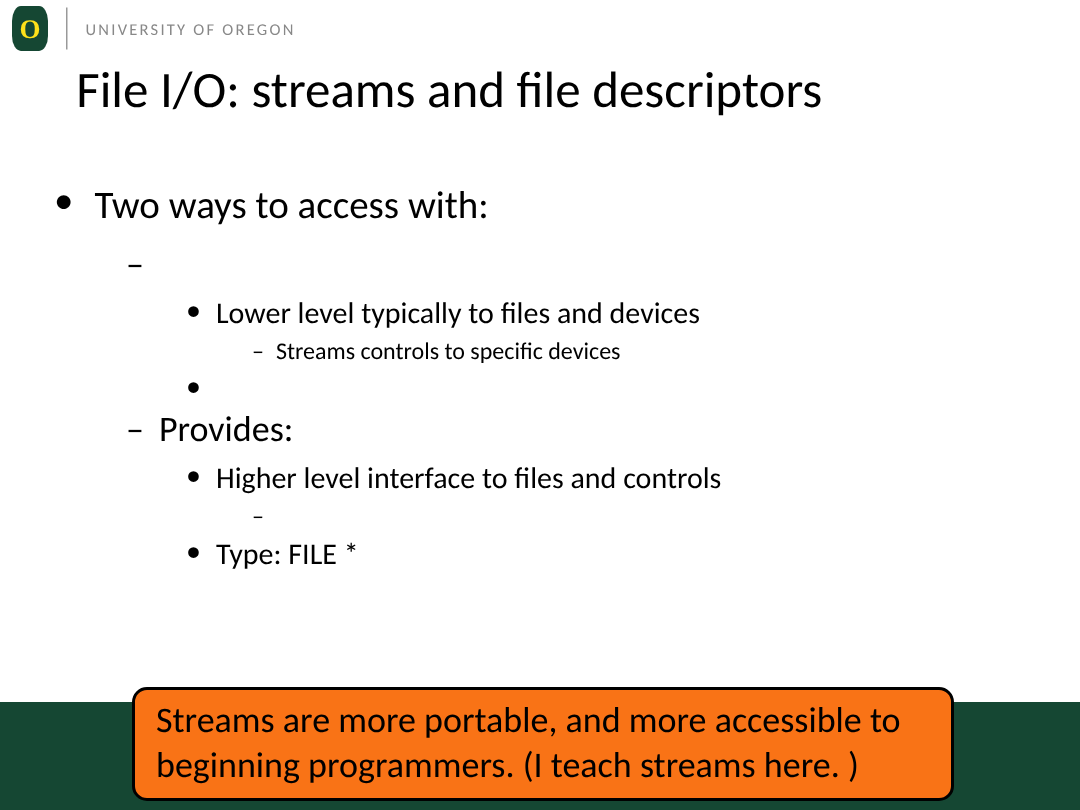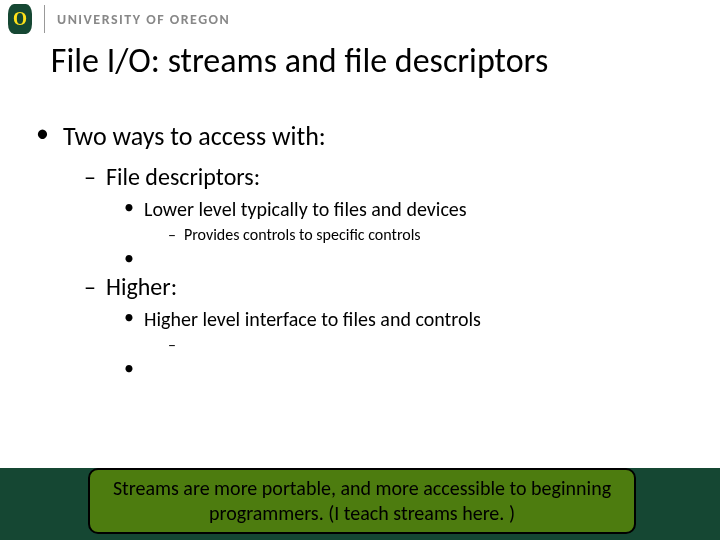--- a/index.html
+++ b/index.html
@@ -5,36 +5,36 @@
   * { box-sizing: border-box; margin: 0; padding: 0; }
   html, body { width: 720px; height: 540px; font-family: Calibri, Arial, sans-serif; background: #fff; overflow: hidden; }
   .slide { position: relative; width: 720px; height: 540px; color: #000; }
   .header-logo { position: absolute; top: 4px; left: 8px; display: flex; align-items: center; gap: 8px; }
   .header-logo .divider { width: 1px; height: 28px; background: #999; margin: 0 4px; }
   .logo-o {
     width: 24px; height: 30px; background: #154733; border-radius: 6px / 10px;
     display: flex; align-items: center; justify-content: center; color: #FEE11A;
     font-weight: 900; font-size: 18px; font-family: Georgia, serif;
   }
-  .uni-text { font-size: 14px; letter-spacing: 1.5px; color: #888; font-weight: 700; }
+  .uni-text { font-size: 11px; letter-spacing: 1.5px; color: #888; font-weight: 400; }
   .title { position: absolute; top: 40px; left: 0; width: 599px; text-align: center; font-size: 34px; font-weight: 400; }
   .body { position: absolute; top: 120px; left: 36px; right: 28px; }
   .lvl1 { font-size: 26px; margin-bottom: 10px; display: flex; }
   .lvl1 .b { margin-right: 14px; line-height: 1; }
   .lvl2 { font-size: 24px; margin-left: 48px; margin-bottom: 6px; display: flex; }
   .lvl2 .b { margin-right: 10px; }
   .lvl3 { font-size: 20px; margin-left: 88px; margin-bottom: 4px; display: flex; }
   .lvl3 .b { margin-right: 10px; line-height: 1; }
   .lvl4 { font-size: 16px; margin-left: 132px; margin-bottom: 4px; padding-right: 30px; display: flex; }
   .lvl4 .b { margin-right: 8px; }
   .footer-band { position: absolute; bottom: 0; left: 0; width: 720px; height: 72px; background: #154733; }
   .callout {
     position: absolute; bottom: 6px; left: 88px; width: 548px;
-    background: #4d7c0f; border: 2px solid #000; border-radius: 10px;
-    padding: 6px 14px; font-size: 20px; text-align: center; line-height: 1.25;
+    background: #f97316; border: 2px solid #000; border-radius: 10px;
+    padding: 6px 14px; font-size: 24px; text-align: left; line-height: 1.25;
   }
 </style>
 </head>
 <body>
 
 <div class="slide">
 
   <div class="header-logo">
     <div class="logo-o">
       <span>O</span>
@@ -46,47 +46,47 @@
   <div class="title">File I/O: streams and file descriptors</div>
 
   <div class="body">
     <div class="lvl1">
       <span class="b">•</span>
       <span>Two ways to access with:</span>
     </div>
 
     <div class="lvl2">
       <span class="b">–</span>
-      <span>File descriptors:</span>
     </div>
     <div class="lvl3">
       <span class="b">•</span>
       <span>Lower level typically to files and devices</span>
     </div>
     <div class="lvl4">
       <span class="b">–</span>
-      <span>Provides controls to specific controls</span>
+      <span>Streams controls to specific devices</span>
     </div>
     <div class="lvl3">
       <span class="b">•</span>
     </div>
 
     <div class="lvl2">
       <span class="b">–</span>
-      <span>Higher:</span>
+      <span>Provides:</span>
     </div>
     <div class="lvl3">
       <span class="b">•</span>
       <span>Higher level interface to files and controls</span>
     </div>
     <div class="lvl4">
       <span class="b">–</span>
     </div>
     <div class="lvl3">
       <span class="b">•</span>
+      <span>Type: FILE *</span>
     </div>
   </div>
 
   <div class="footer-band"></div>
   <div class="callout">
     <span>Streams are more portable, and more accessible to beginning programmers.  (I teach streams here. )</span>
   </div>
 
 </div>
 

